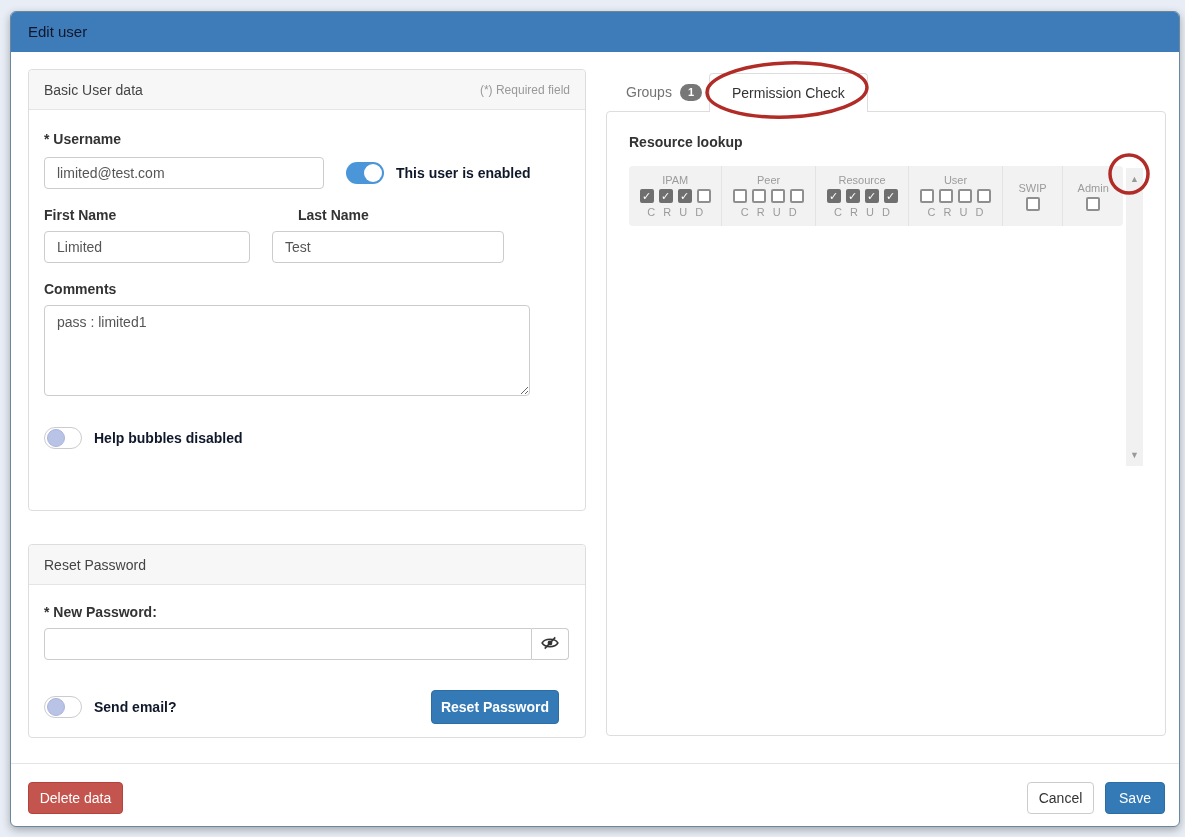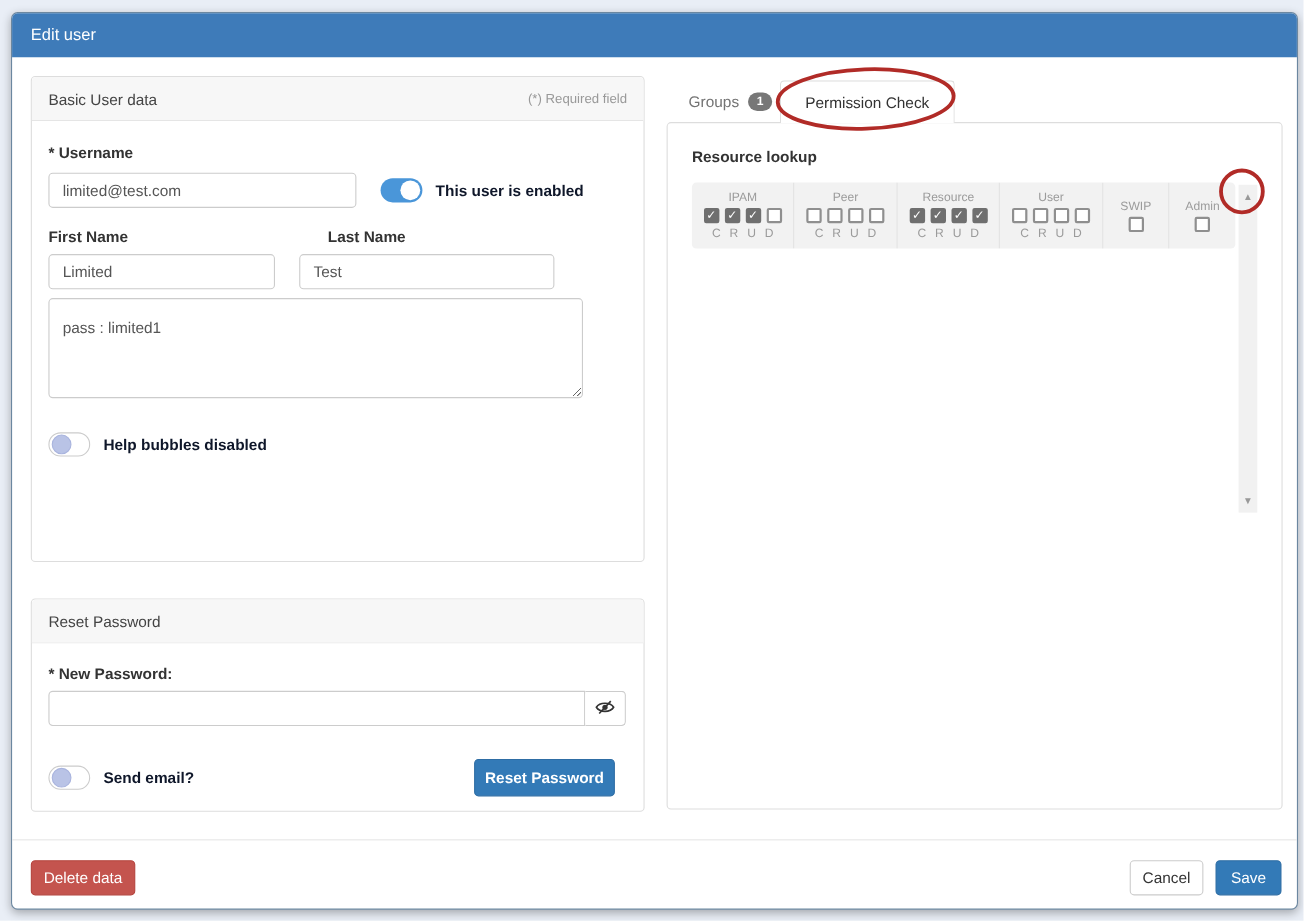--- a/index.html
+++ b/index.html
@@ -12,41 +12,41 @@
     position:relative;
     overflow:hidden;
   }
   .modal {
     position:absolute; left:10px; top:11px; width:1170px; height:816px;
     background:#fff; border:1px solid #6b87a0; border-radius:6px;
     box-shadow:0 3px 9px rgba(0,0,0,.3);
   }
   .modal-header {
     height:40px; background:#3e7bb9; border-radius:5px 5px 0 0;
-    color:#ffffff; font-size:15px; line-height:40px; padding-left:17px;
+    color:#0f172a; font-size:15px; line-height:40px; padding-left:17px;
   }
   .modal-body { position:relative; height:711px; }
   .modal-footer { position:relative; height:63px; border-top:1px solid #e5e5e5; }
 
   
   .card { position:absolute; background:#fff; border:1px solid #ddd; border-radius:4px; }
   .card-head {
     height:40px; background:#f7f7f7; border-bottom:1px solid #e5e5e5;
     border-radius:4px 4px 0 0; display:flex; align-items:center;
     justify-content:space-between; padding:0 15px; color:#444;
   }
   .req-note { color:#999; font-size:12px; }
   .card-body { padding:15px; position:relative; }
 
   .field-label { font-weight:bold; color:#333; font-size:14px; }
   .text-input {
     height:32px; border:1px solid #ccc; border-radius:4px; padding:0 12px;
     font-family:inherit; font-size:14px; color:#555; background:#fff; display:block;
   }
-  textarea.text-input { height:91px; padding:18px 12px; resize:both; width:486px; }
+  textarea.text-input { height:91px; padding:8px 12px; resize:both; width:486px; }
 
   
   .toggle { width:38px; height:22px; border-radius:12px; position:relative; cursor:pointer; flex:0 0 auto; }
   .toggle .knob { position:absolute; width:18px; height:18px; border-radius:50%; top:2px; }
   .toggle.on  { background:#4a96d9; }
   .toggle.on .knob { right:2px; background:#fff; }
   .toggle.off { background:#fff; border:1px solid #ccc; }
   .toggle.off .knob { left:2px; top:1px; background:#b9c3e6; border:1px solid #a9b4de; }
   .toggle-label { font-weight:bold; color:#0f172a; }
 
@@ -142,20 +142,21 @@
 
         <div class="row" style="margin-top:18px; gap:22px;">
           <div class="field-label" style="width:232px;">First Name</div>
           <div class="field-label">Last Name</div>
         </div>
         <div class="row" style="margin-top:8px; gap:22px;">
           <input class="text-input" style="width: 206px;" type="text" value="Limited">
           <input class="text-input" style="width: 232px;" type="text" value="Test">
         </div>
 
+        <div class="field-label" style="margin-top:18px;">Comments</div>
         <textarea class="text-input" style="margin-top: 8px;">pass : limited1</textarea>
 
         <div class="row" style="margin-top:31px; gap:12px;">
           <div class="toggle off">
               <span class="knob"></span>
             </div>
           <span class="toggle-label">Help bubbles disabled</span>
         </div>
       </div>
     </div>

